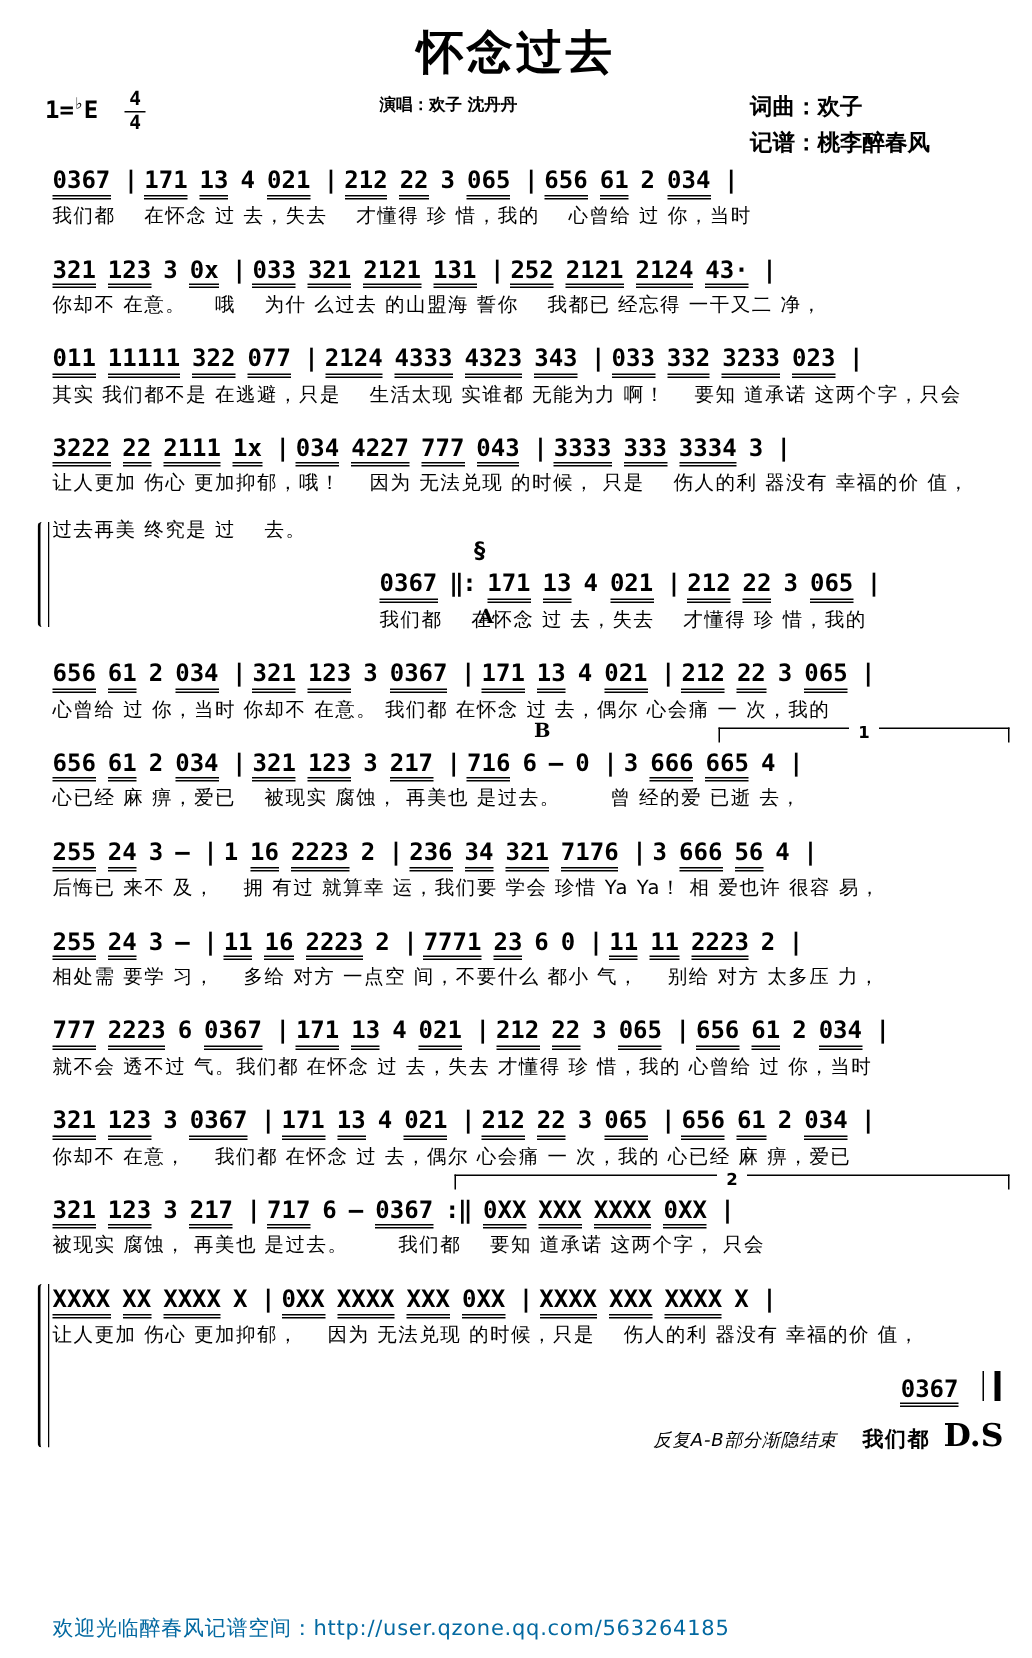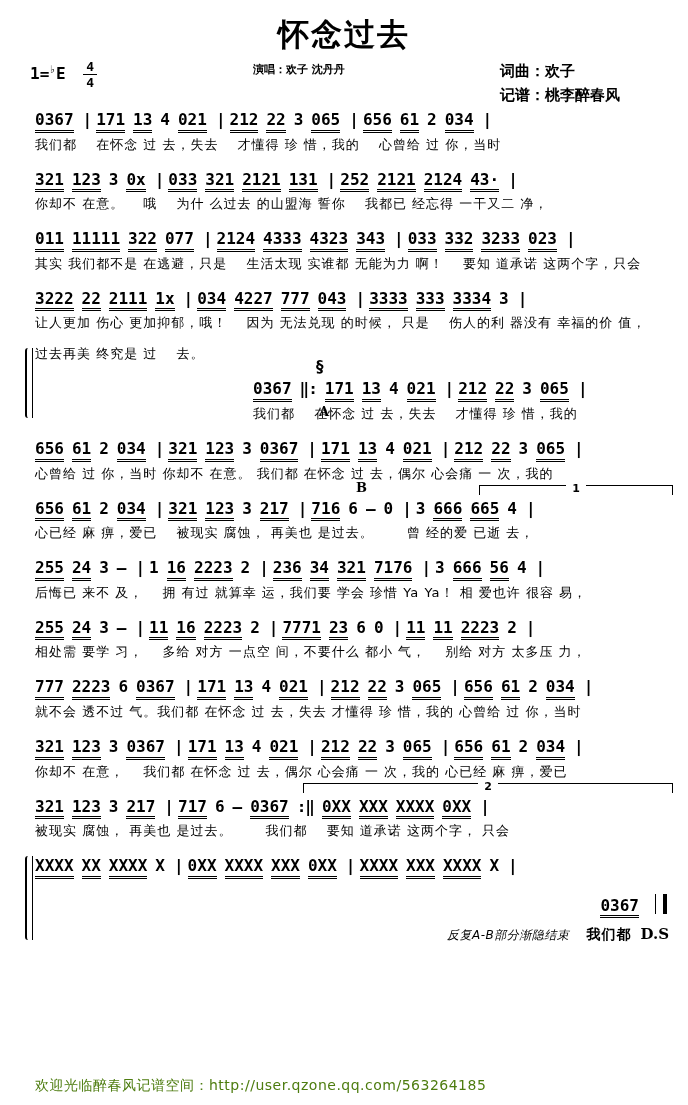--- a/index.html
+++ b/index.html
@@ -57,24 +57,24 @@
   
   .ending-row{ text-align:right;padding-right:8px;margin-top:2px;}
   .ending-row .notes{display:inline-block;}
   .finalbar{
     display:inline-block;width:7px;height:20px;margin-left:8px;vertical-align:-3px;
     border-left:1px solid #000;border-right:4px solid #000;
   }
   .ds-row{text-align:right;padding-right:6px;margin-top:6px;white-space:nowrap;}
   .ds-instruction{font-size:12px;letter-spacing:0.5px;font-style:italic;}
   .ds-lyric{font-size:14px;font-weight:bold;margin-left:12px;letter-spacing:1px;}
-  .ds-mark{font-size:15px;font-weight:bold;font-family:"DejaVu Serif",serif;margin-left:4px;}
+  .ds-mark{font-size:21px;font-weight:bold;font-family:"DejaVu Serif",serif;margin-left:4px;}
   
   .footer{
-    position:absolute;left:35px;bottom:10px;font-size:14px;color:#4d7c0f;
+    position:absolute;left:35px;bottom:10px;font-size:14px;color:#0369a1;
     letter-spacing:0.5px;
   }
 </style>
 </head>
 <body>
 
 <div class="title">怀念过去</div>
 
 <div class="keysig">
   <span>1=</span><sup>♭</sup><span>E</span>
@@ -158,20 +158,21 @@
   <div class="line">
     <div class="volta volta2"><span class="vnum">2</span></div>
     <div class="notes"><span class="tok grp">321</span><span class="tok grp">123</span><span class="tok">3</span><span class="tok grp">217</span><span class="tok bar">|</span><span class="tok grp">717</span><span class="tok">6</span><span class="tok dash">–</span><span class="tok grp">0367</span><span class="tok rep">:‖</span><span class="tok grp">0XX</span><span class="tok grp">XXX</span><span class="tok grp">XXXX</span><span class="tok grp">0XX</span><span class="tok bar">|</span></div>
     <div class="lyrics">被现实 腐蚀， 再美也 是过去。　　 我们都　 要知 道承诺 这两个字， 只会</div>
   </div>
 
   <div class="system">
     <div class="sysbrace"></div>
     <div class="line">
       <div class="notes"><span class="tok grp">XXXX</span><span class="tok grp">XX</span><span class="tok grp">XXXX</span><span class="tok">X</span><span class="tok bar">|</span><span class="tok grp">0XX</span><span class="tok grp">XXXX</span><span class="tok grp">XXX</span><span class="tok grp">0XX</span><span class="tok bar">|</span><span class="tok grp">XXXX</span><span class="tok grp">XXX</span><span class="tok grp">XXXX</span><span class="tok">X</span><span class="tok bar">|</span></div>
+      <div class="lyrics">让人更加 伤心 更加抑郁，　 因为 无法兑现 的时候，只是　 伤人的利 器没有 幸福的价 值，</div>
     </div>
     <div class="ending-row">
       <div class="notes"><span class="tok grp">0367</span></div><span class="finalbar"></span>
     </div>
     <div class="ds-row">
       <span class="ds-instruction">反复A-B部分渐隐结束</span>
       <span class="ds-lyric">我们都</span>
       <span class="ds-mark">D.S</span>
     </div>
   </div>

